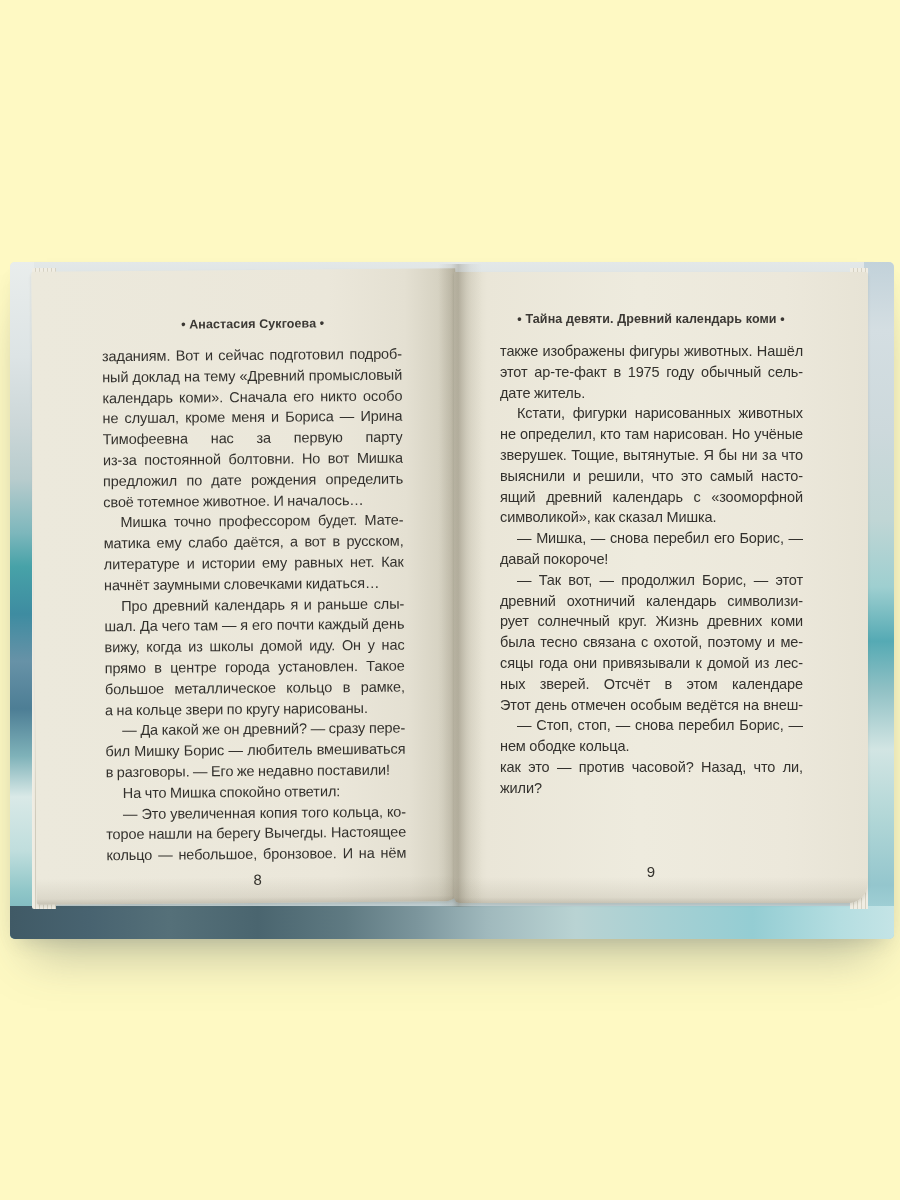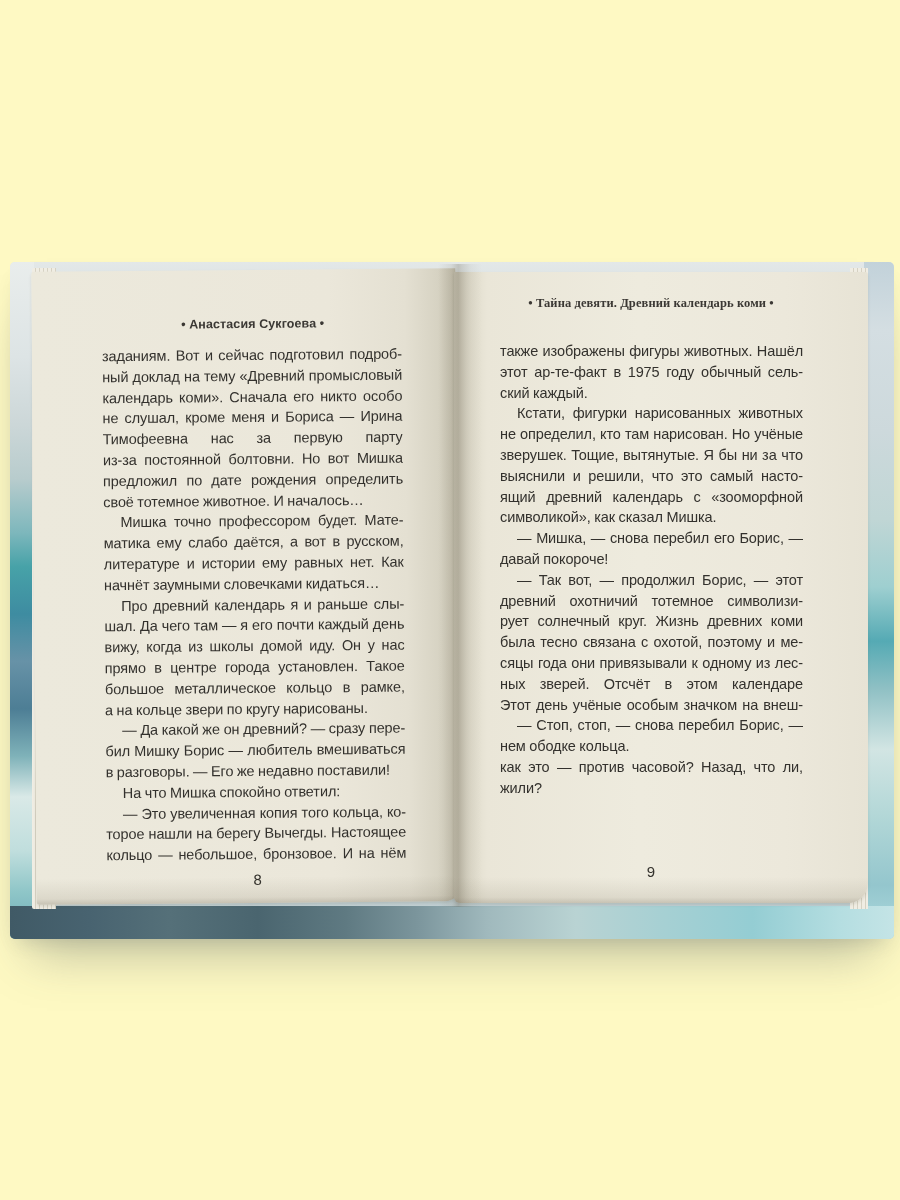--- a/index.html
+++ b/index.html
@@ -78,21 +78,21 @@
       rgba(95,88,70,0.26) 46%, rgba(110,104,88,0.20) 55%,
       rgba(95,88,70,0.06) 75%, rgba(95,88,70,0) 100%);
     pointer-events:none;
   }
   
   .page-header {
     position:absolute; text-align:center;
     font-size:12.5px; font-weight:700; color:#3b3834; letter-spacing:0.1px;
   }
   .page-left  .page-header { left:70px; top:47px; width:302px; }
-  .page-right .page-header { left:44px;  top:24px; width:306px;font-family:Liberation Serif, serif; }
+  .page-right .page-header { left:44px;  top:40px; width:306px; }
   .page-text { position:absolute; }
   .page-left  .page-text { left:70px; top:75px;  width:300px; }
   .page-right .page-text { left:46px; top:69px;  width:303px; }
   .line {
     height:20.8px; line-height:20.8px; overflow:hidden;
     font-size:14.5px; color:#33312d; letter-spacing:-0.1px; word-spacing:-0.4px;
     text-align:justify; text-align-last:left; white-space:normal;
   }
   .line.just { text-align-last:justify; }
   .line.ind  { text-indent:17px; }
@@ -144,36 +144,36 @@
           <div class="line just">кольцо — небольшое, бронзовое. И на нём</div>
         </div>
       <div class="page-num">8</div>
     </div>
 
     <div class="page page-right">
       <div class="page-header">• Тайна девяти. Древний календарь коми •</div>
       <div class="page-text">
           <div class="line just">также изображены фигуры животных. Нашёл</div>
           <div class="line just">этот ар-те-факт в 1975 году обычный сель-</div>
-          <div class="line">ский каждый.</div>
+          <div class="line">дате житель.</div>
           <div class="line just ind">Кстати, фигурки нарисованных животных</div>
           <div class="line just">не определил, кто там нарисован. Но учёные</div>
           <div class="line just">зверушек. Тощие, вытянутые. Я бы ни за что</div>
           <div class="line just">выяснили и решили, что это самый насто-</div>
           <div class="line just">ящий древний календарь с «зооморфной</div>
           <div class="line">символикой», как сказал Мишка.</div>
           <div class="line just ind">— Мишка, — снова перебил его Борис, —</div>
           <div class="line">давай покороче!</div>
           <div class="line just ind">— Так вот, — продолжил Борис, — этот</div>
-          <div class="line just">древний охотничий тотемное символизи-</div>
+          <div class="line just">древний охотничий календарь символизи-</div>
           <div class="line just">рует солнечный круг. Жизнь древних коми</div>
           <div class="line just">была тесно связана с охотой, поэтому и ме-</div>
-          <div class="line just">сяцы года они привязывали к одному из лес-</div>
+          <div class="line just">сяцы года они привязывали к домой из лес-</div>
           <div class="line just">ных зверей. Отсчёт в этом календаре ведётся</div>
-          <div class="line just">Этот день учёные особым значком на внеш-</div>
+          <div class="line just">Этот день отмечен особым ведётся на внеш-</div>
           <div class="line just ind">— Стоп, стоп, — снова перебил Борис, —</div>
           <div class="line">нем ободке кольца.</div>
           <div class="line just">как это — против часовой? Назад, что ли,</div>
           <div class="line">жили?</div>
         </div>
       <div class="page-num">9</div>
     </div>
 
     <div class="gutter-shadow"></div>
   </div>

